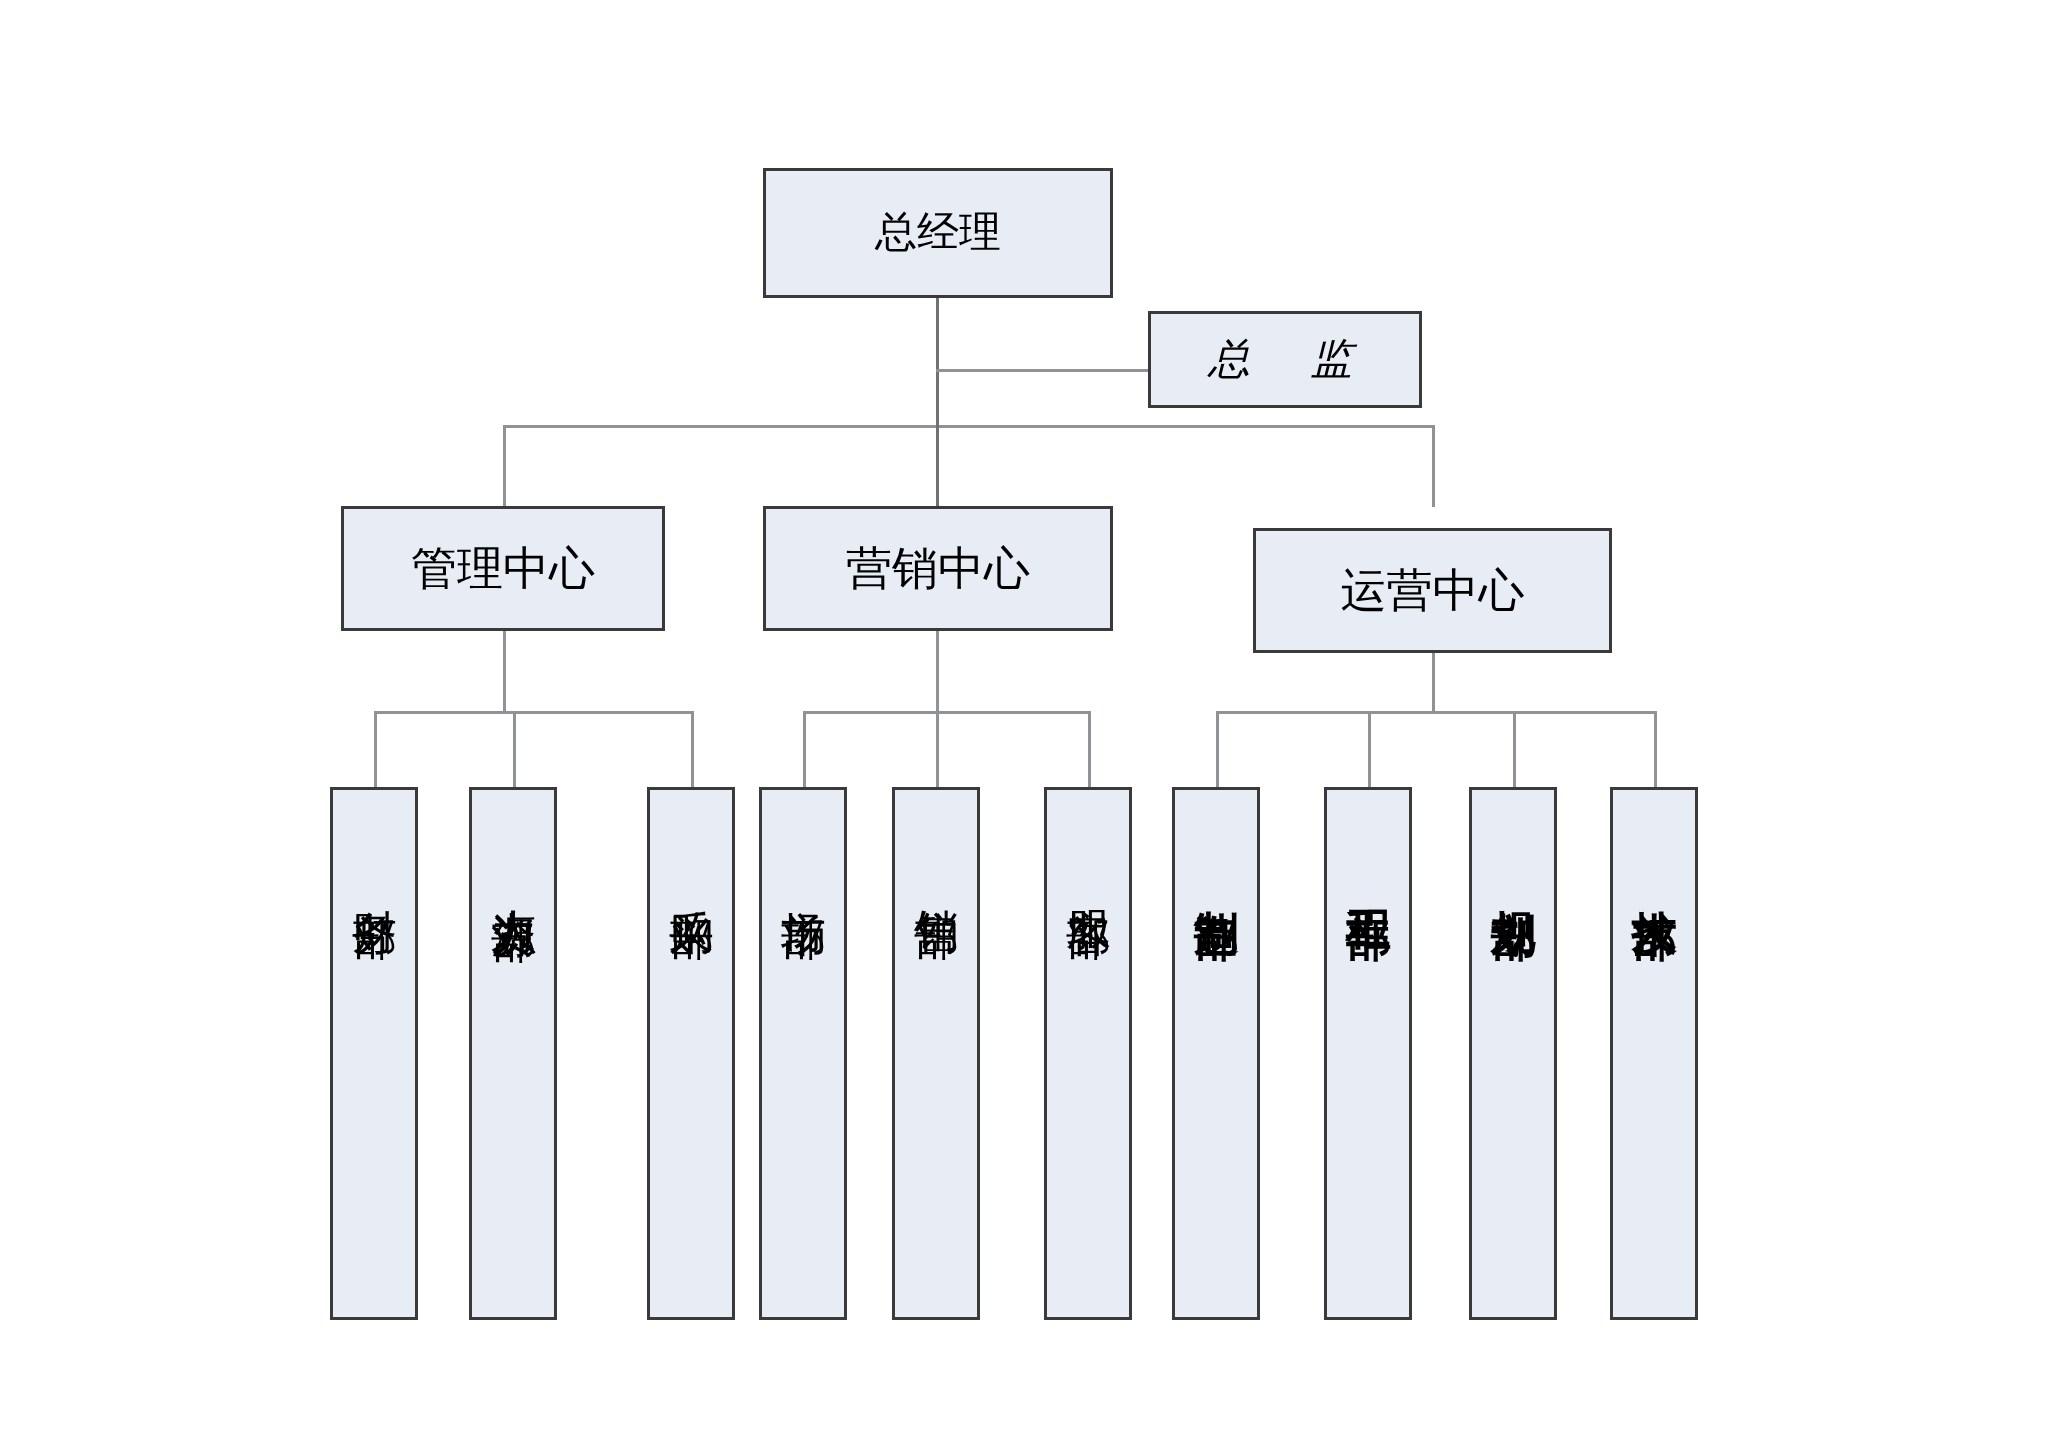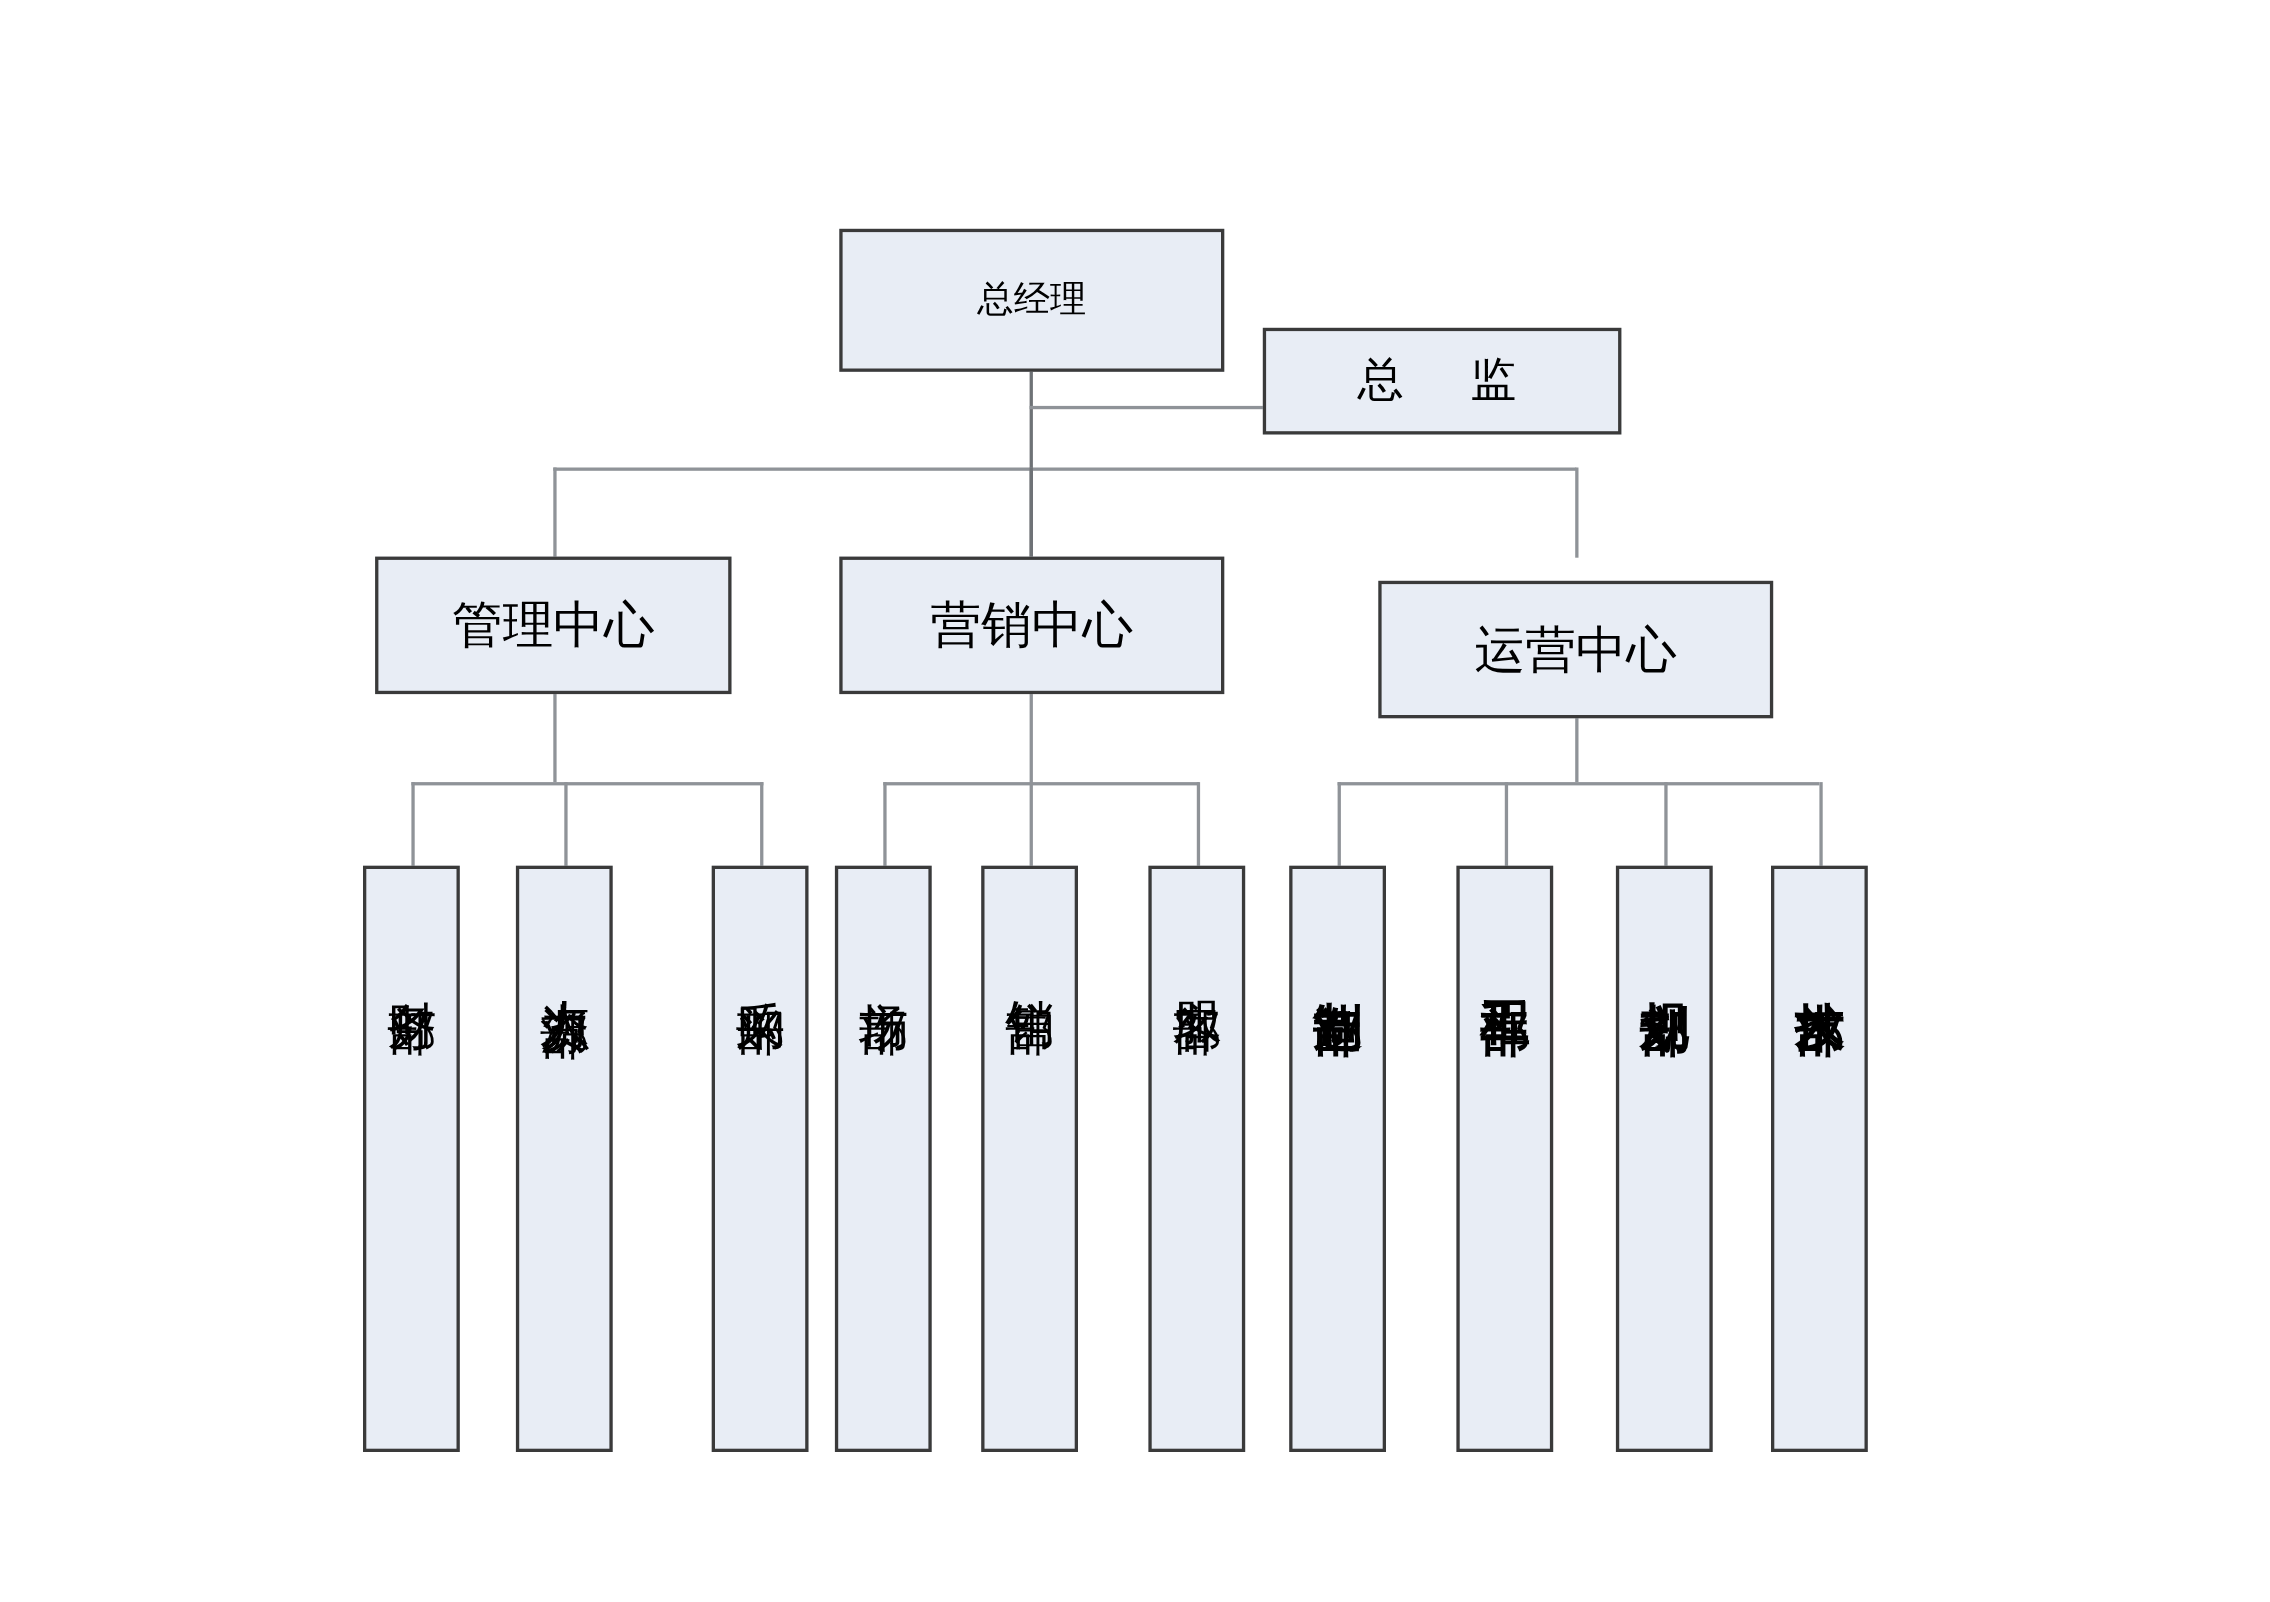--- a/index.html
+++ b/index.html
@@ -34,22 +34,21 @@
 
   .node-label {
     display: block;
     text-align: center;
     line-height: 1.12;
     white-space: pre;
   }
 
   
   .node.level-top {
-    font-size: 33px;
-    margin-top: 40px;
+    font-size: 42px;
   }
 
   
   .node.level-director {
     font-size: 42px;
     letter-spacing: 0.22em;
   }
 
   
   .node.level-center {
@@ -114,21 +113,21 @@
   <div class="line h" style="left:1216px; top:711px; width:438px;"></div>
   <div class="line v" style="left:1216px; top:711px; height:77px;"></div>
   <div class="line v" style="left:1368px; top:711px; height:77px;"></div>
   <div class="line v" style="left:1513px; top:711px; height:77px;"></div>
   <div class="line v" style="left:1654px; top:711px; height:77px;"></div>
 
   <div class="node level-top" style="left:763px; top:168px; width:350px; height:130px;">
     <span class="node-label">总经理</span>
   </div>
 
-  <div class="node level-director" style="left:1148px; top:298px; width:326px; height:97px;">
+  <div class="node level-director" style="left:1148px; top:311px; width:274px; height:97px;font-style:italic;">
     <span class="node-label">总　监</span>
   </div>
 
   <div class="node level-center" style="left:763px; top:506px; width:350px; height:125px;">
     <span class="node-label">营销中心</span>
   </div>
 
   <div class="node level-center" style="left:341px; top:506px; width:324px; height:125px;">
     <span class="node-label">管理中心</span>
   </div>

